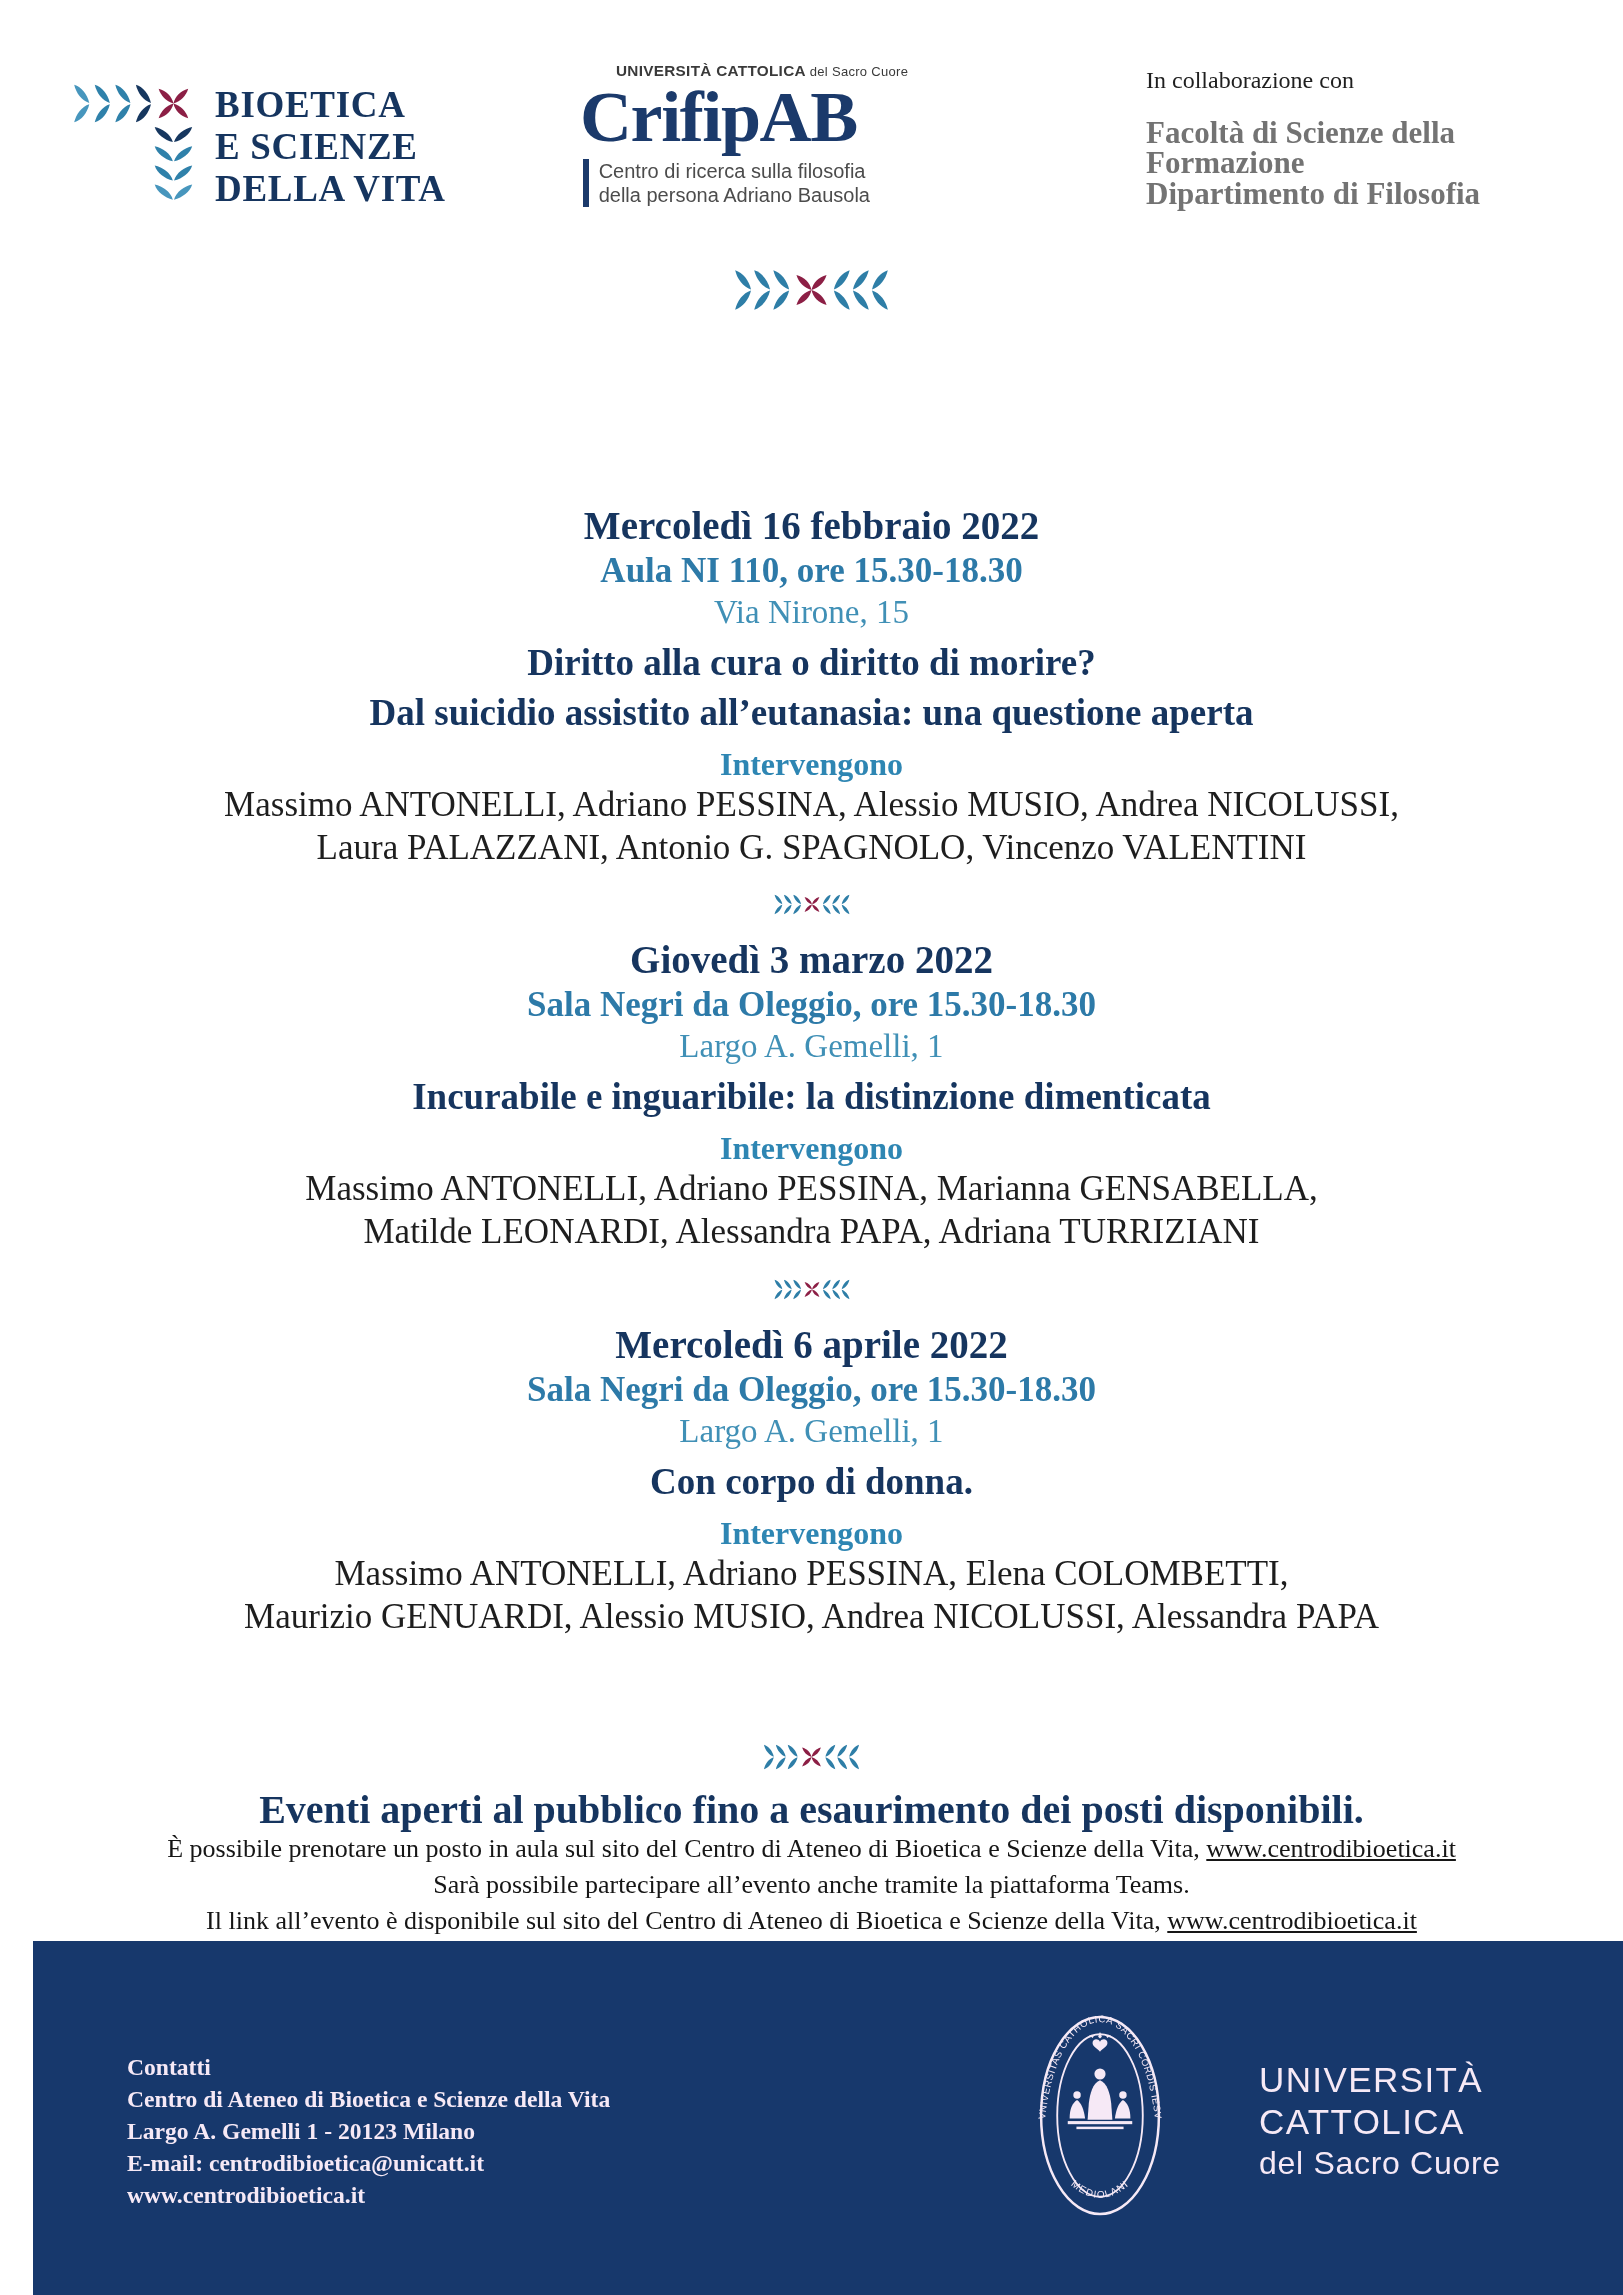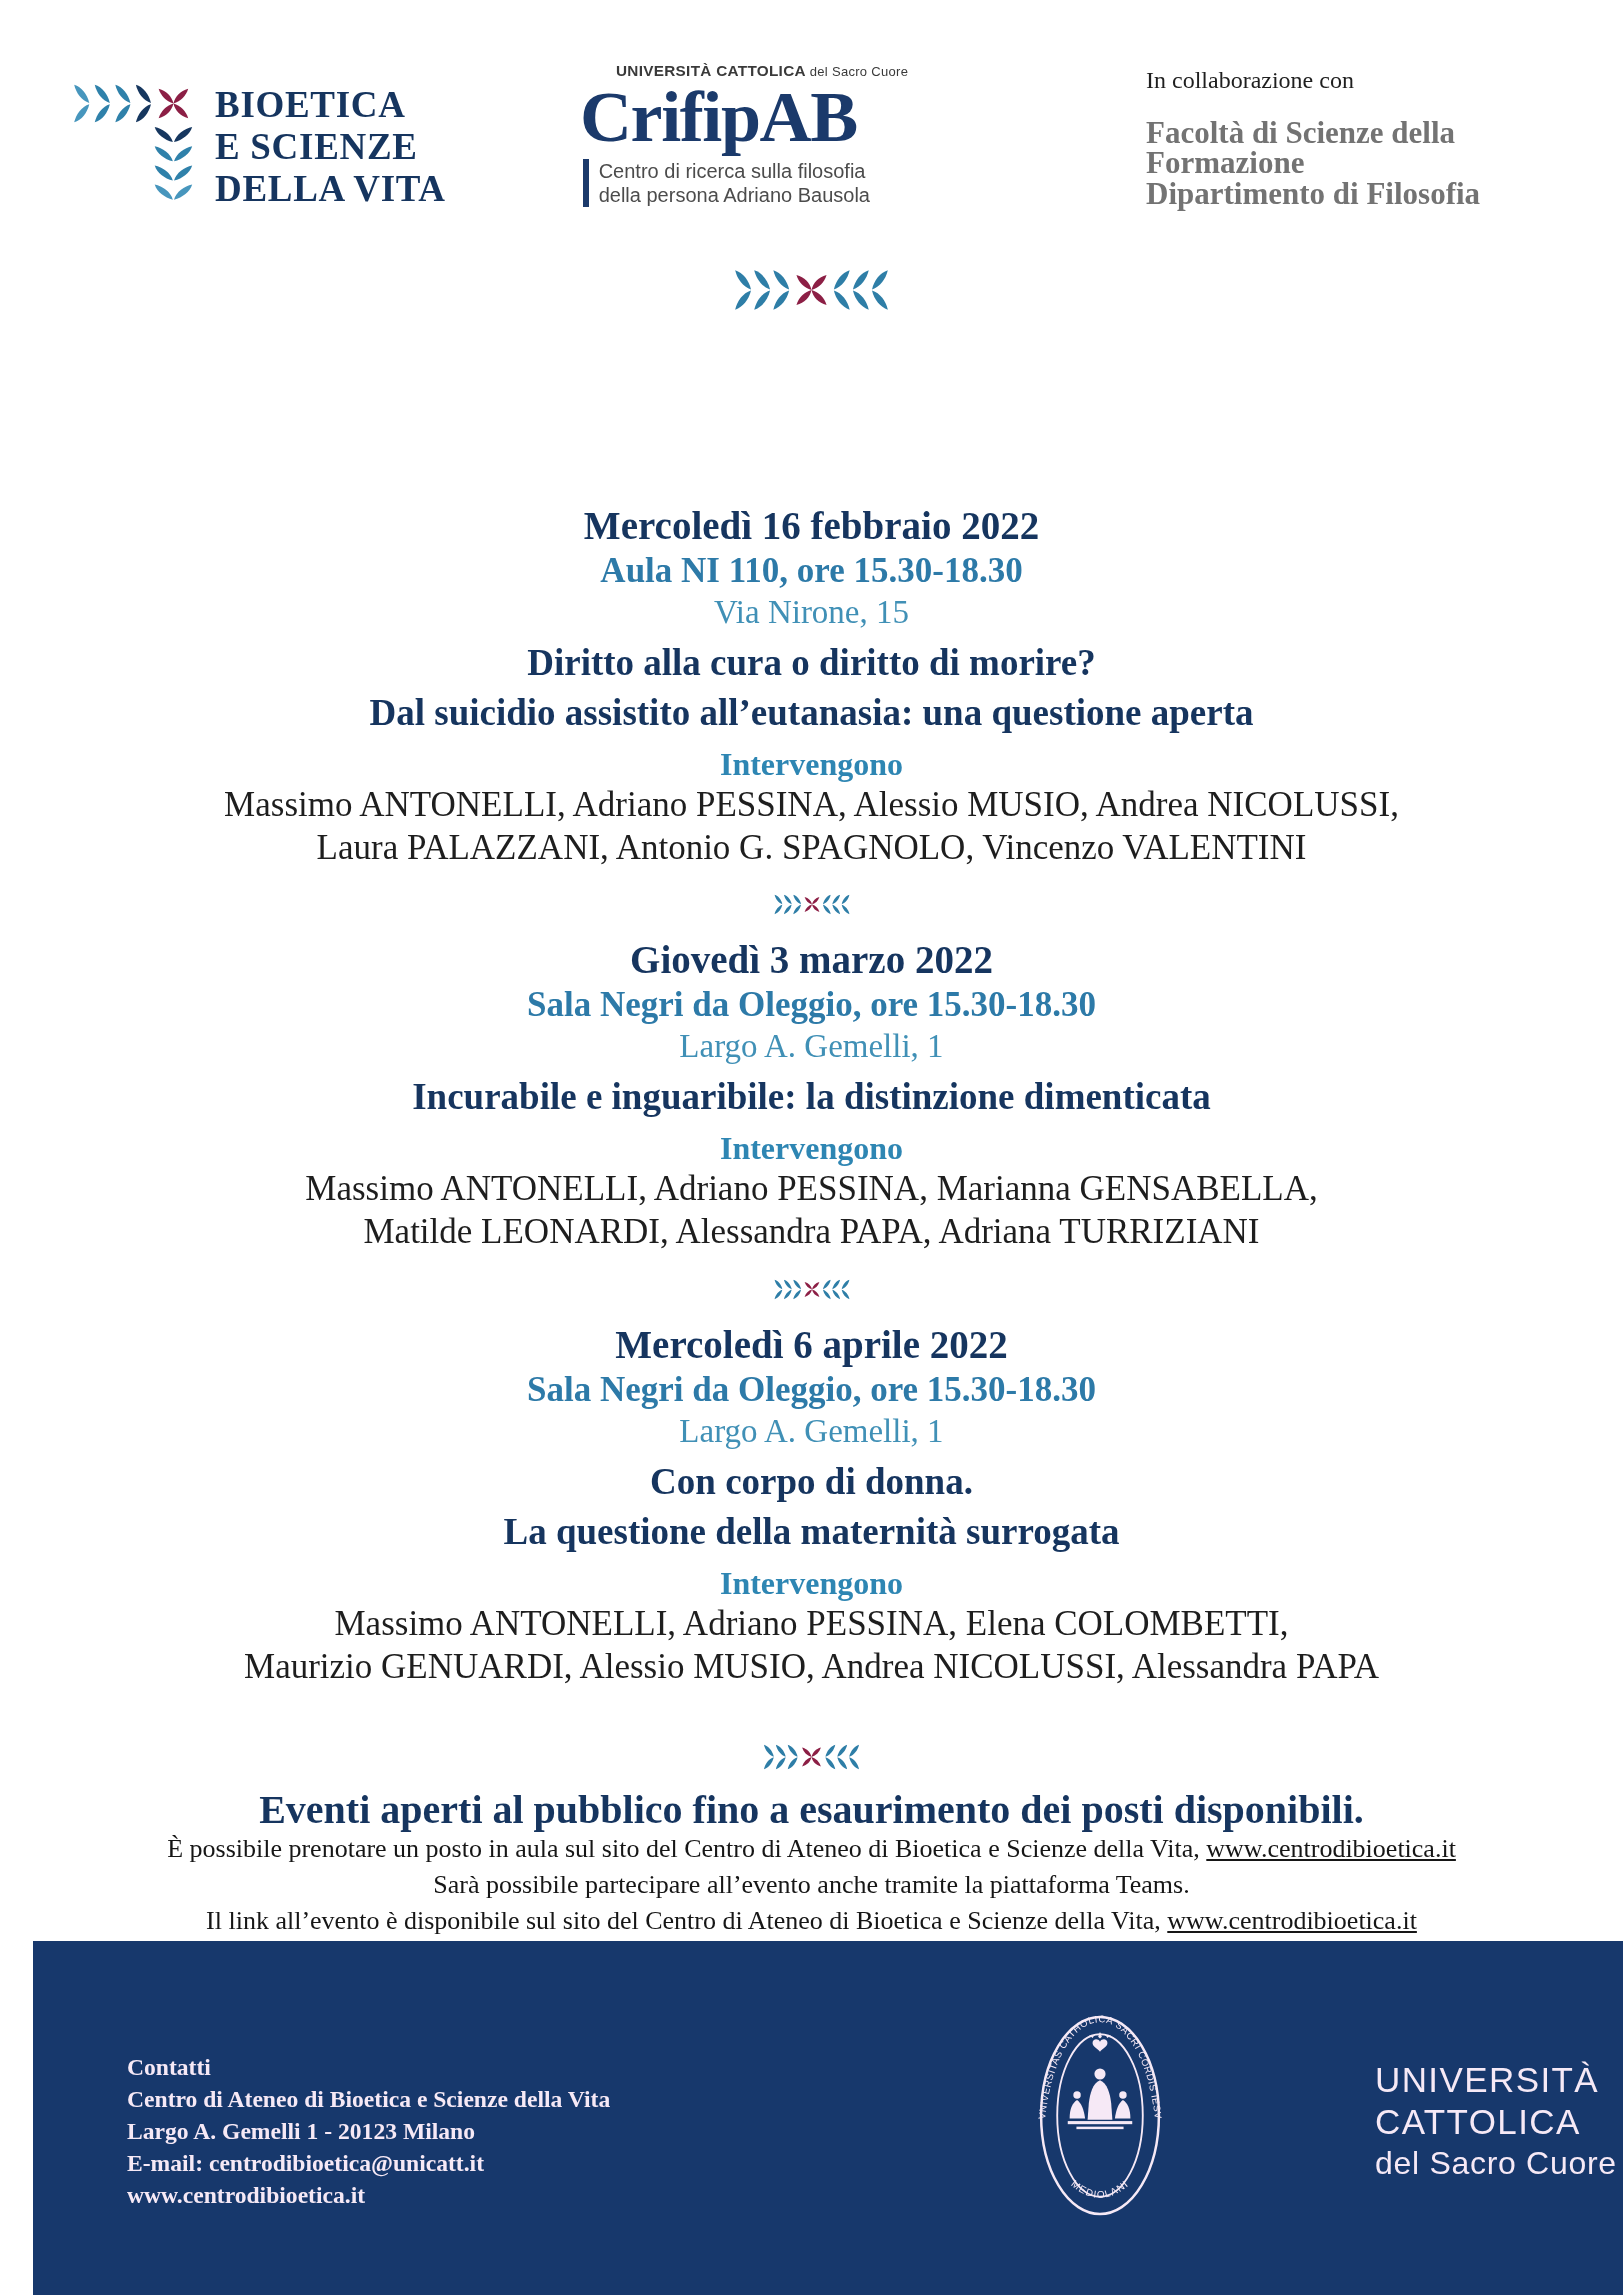--- a/index.html
+++ b/index.html
@@ -46,21 +46,21 @@
   
   .notes{position:absolute;left:0;top:1789px;width:100%;text-align:center;}
   .notes-headline{font-size:40px;line-height:42px;font-weight:bold;color:#16355f;}
   .notes-line{font-size:26px;line-height:36px;color:#161616;}
   .link{text-decoration:underline;color:#161616;}
   
   .footer{position:absolute;left:0;top:1941px;width:100%;height:355px;background:#17386c;margin-left:33px;}
   .contacts{position:absolute;left:94px;top:110px;color:#f6e9f6;font-weight:bold;
             font-size:23.6px;line-height:32px;}
   .seal{position:absolute;left:1005px;top:72px;width:124px;height:205px;}
-  .brand{position:absolute;left:1342px;top:118px;color:#f6e9f6;
+  .brand{position:absolute;left:1226px;top:118px;color:#f6e9f6;
          font-family:"Liberation Sans","DejaVu Sans",sans-serif;}
   .brand-caps{font-size:35px;line-height:42px;letter-spacing:1.4px;}
   .brand-sub{font-size:32px;line-height:40px;letter-spacing:0.7px;}
 </style>
 </head>
 <body>
 
 <svg width="0" height="0" style="position:absolute" aria-hidden="true">
   <defs>
     <symbol id="chev-r" viewBox="0 0 60 140">
@@ -180,21 +180,20 @@
         <use href="#motif-row"></use>
       </svg>
   </div>
 
   <section class="event event-3">
     <div class="e-date">Mercoledì 6 aprile 2022</div>
     <div class="e-venue">Sala Negri da Oleggio, ore 15.30-18.30</div>
     <div class="e-addr">Largo A. Gemelli, 1</div>
     <div class="e-title">
       <div>Con corpo di donna.</div>
-      <div>La questione della maternità surrogata</div>
     </div>
     <div class="e-label">Intervengono</div>
     <div class="e-speakers">
       <div>Massimo ANTONELLI, Adriano PESSINA, Elena COLOMBETTI,</div>
       <div>Maurizio GENUARDI, Alessio MUSIO, Andrea NICOLUSSI, Alessandra PAPA</div>
     </div>
   </section>
 
   <div class="divider divider-md">
     <svg viewBox="0 0 520 140">

